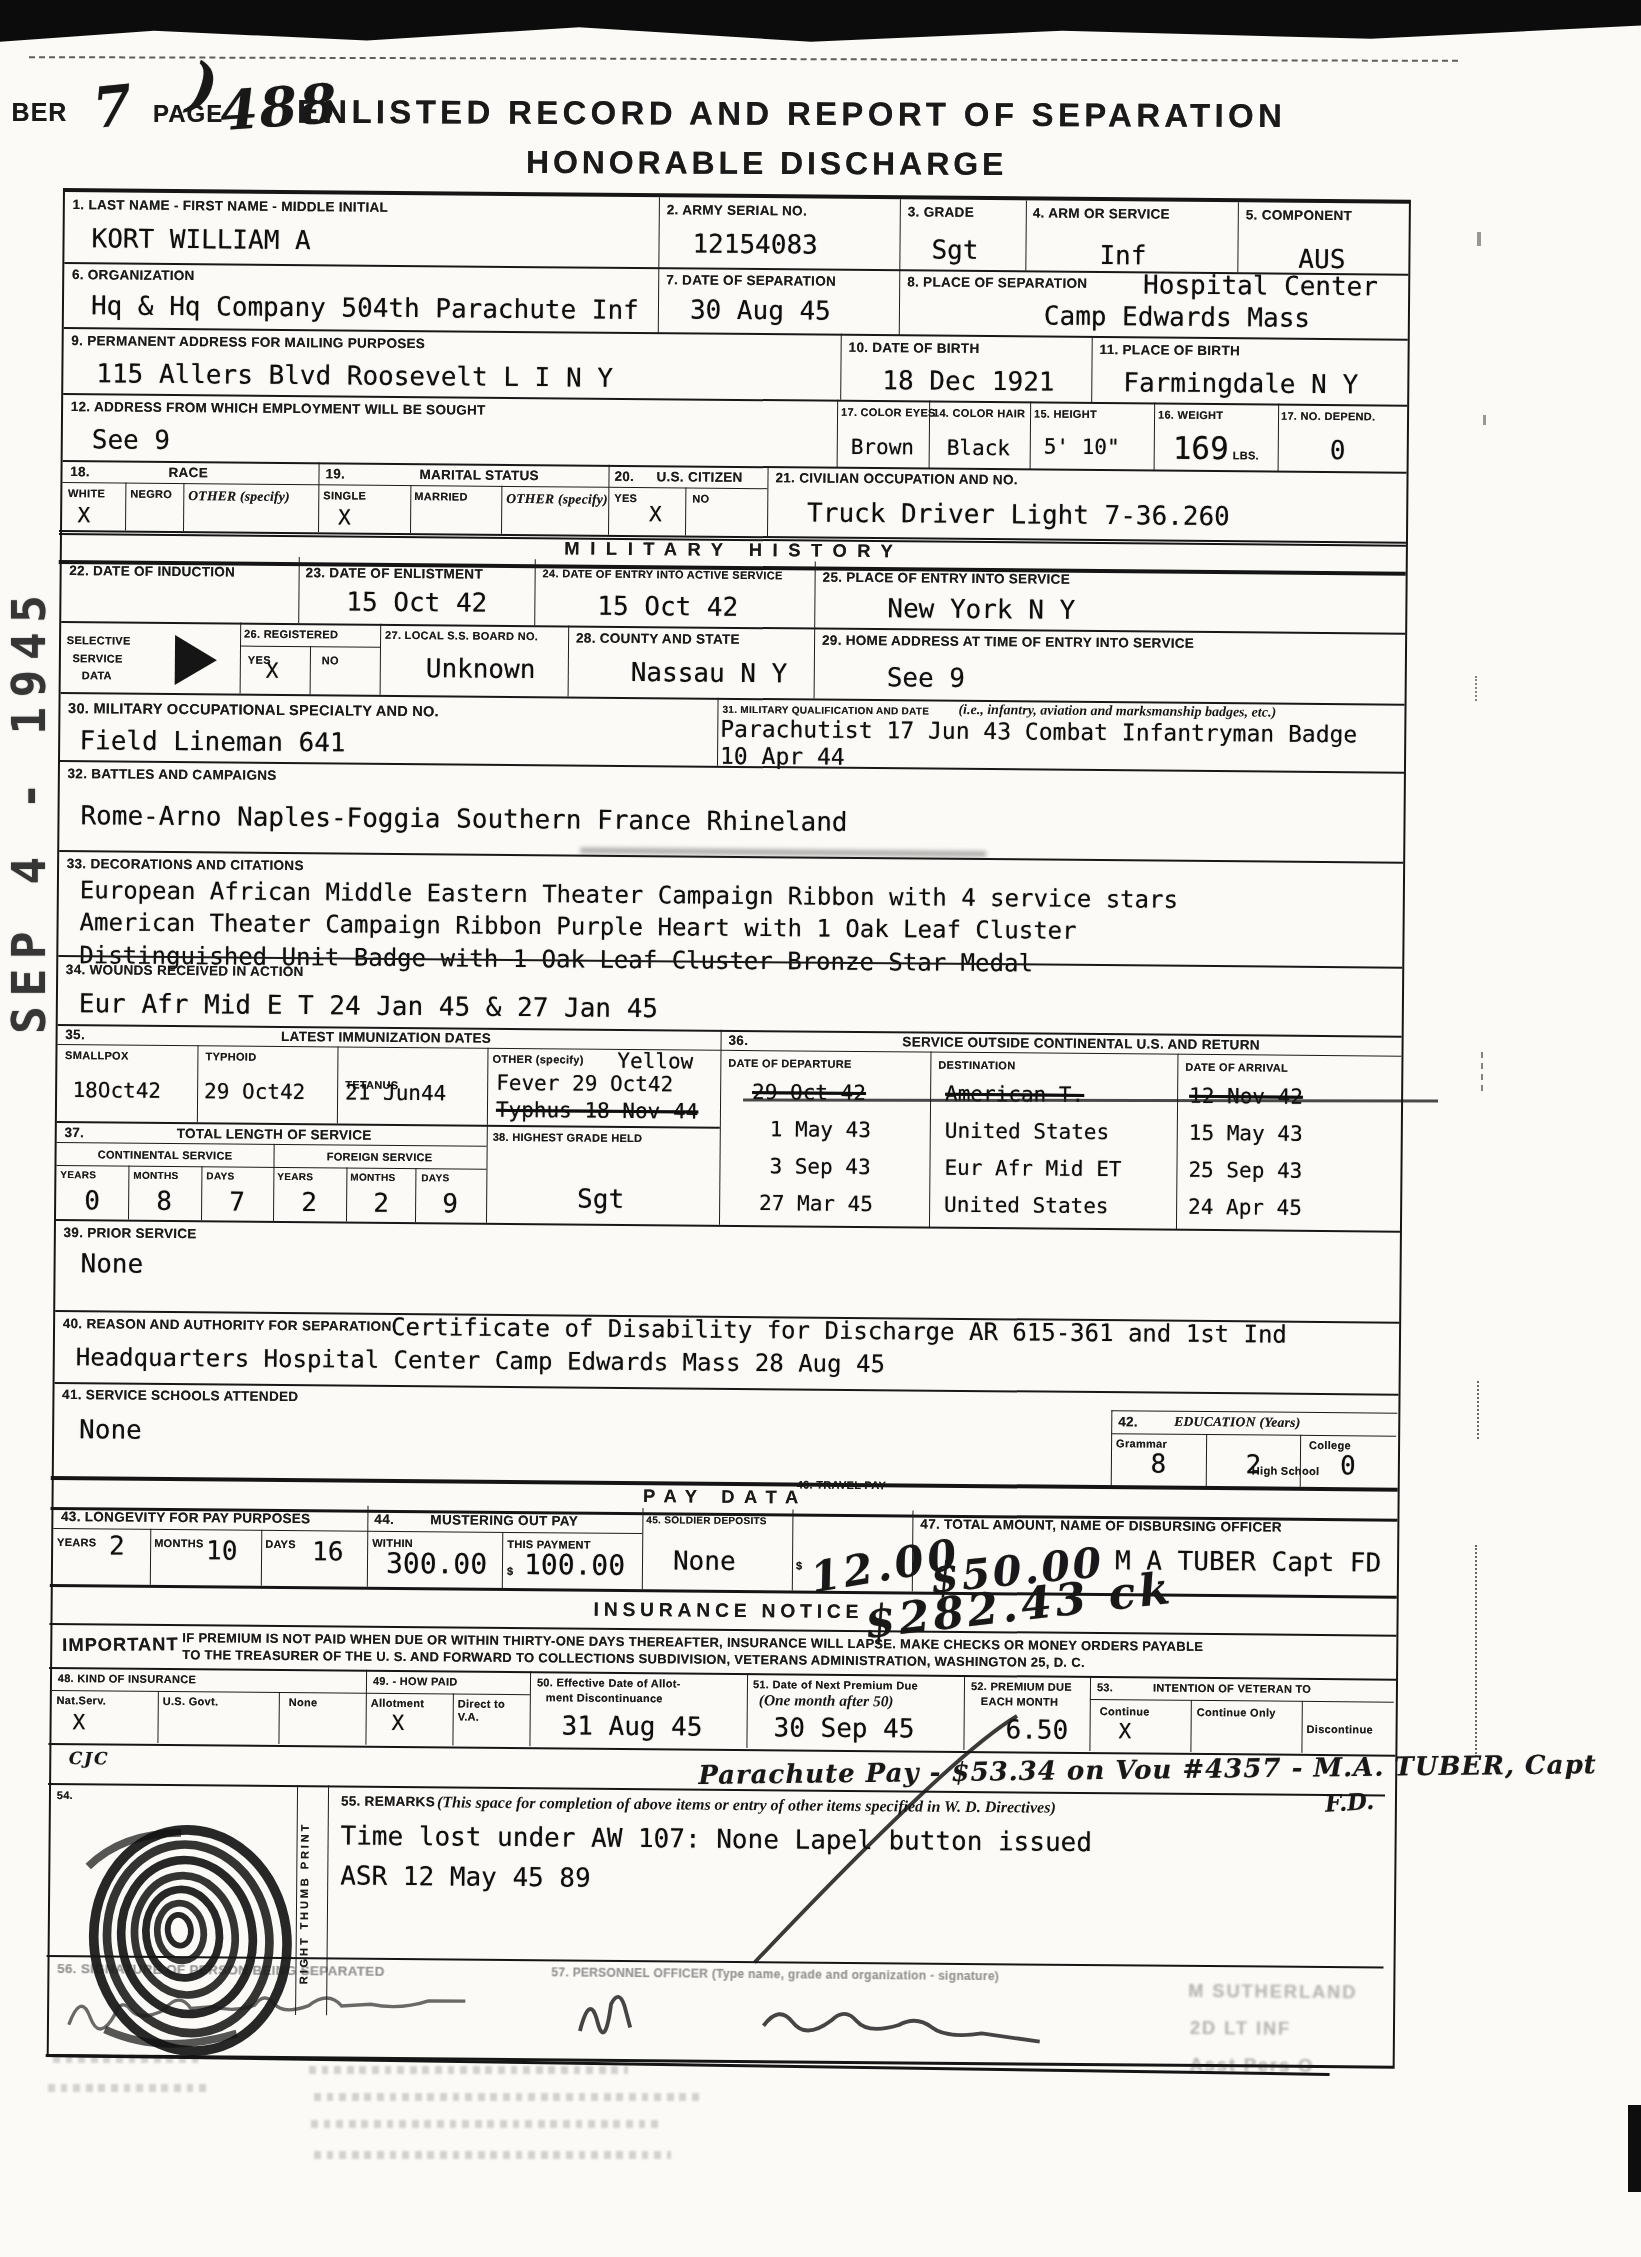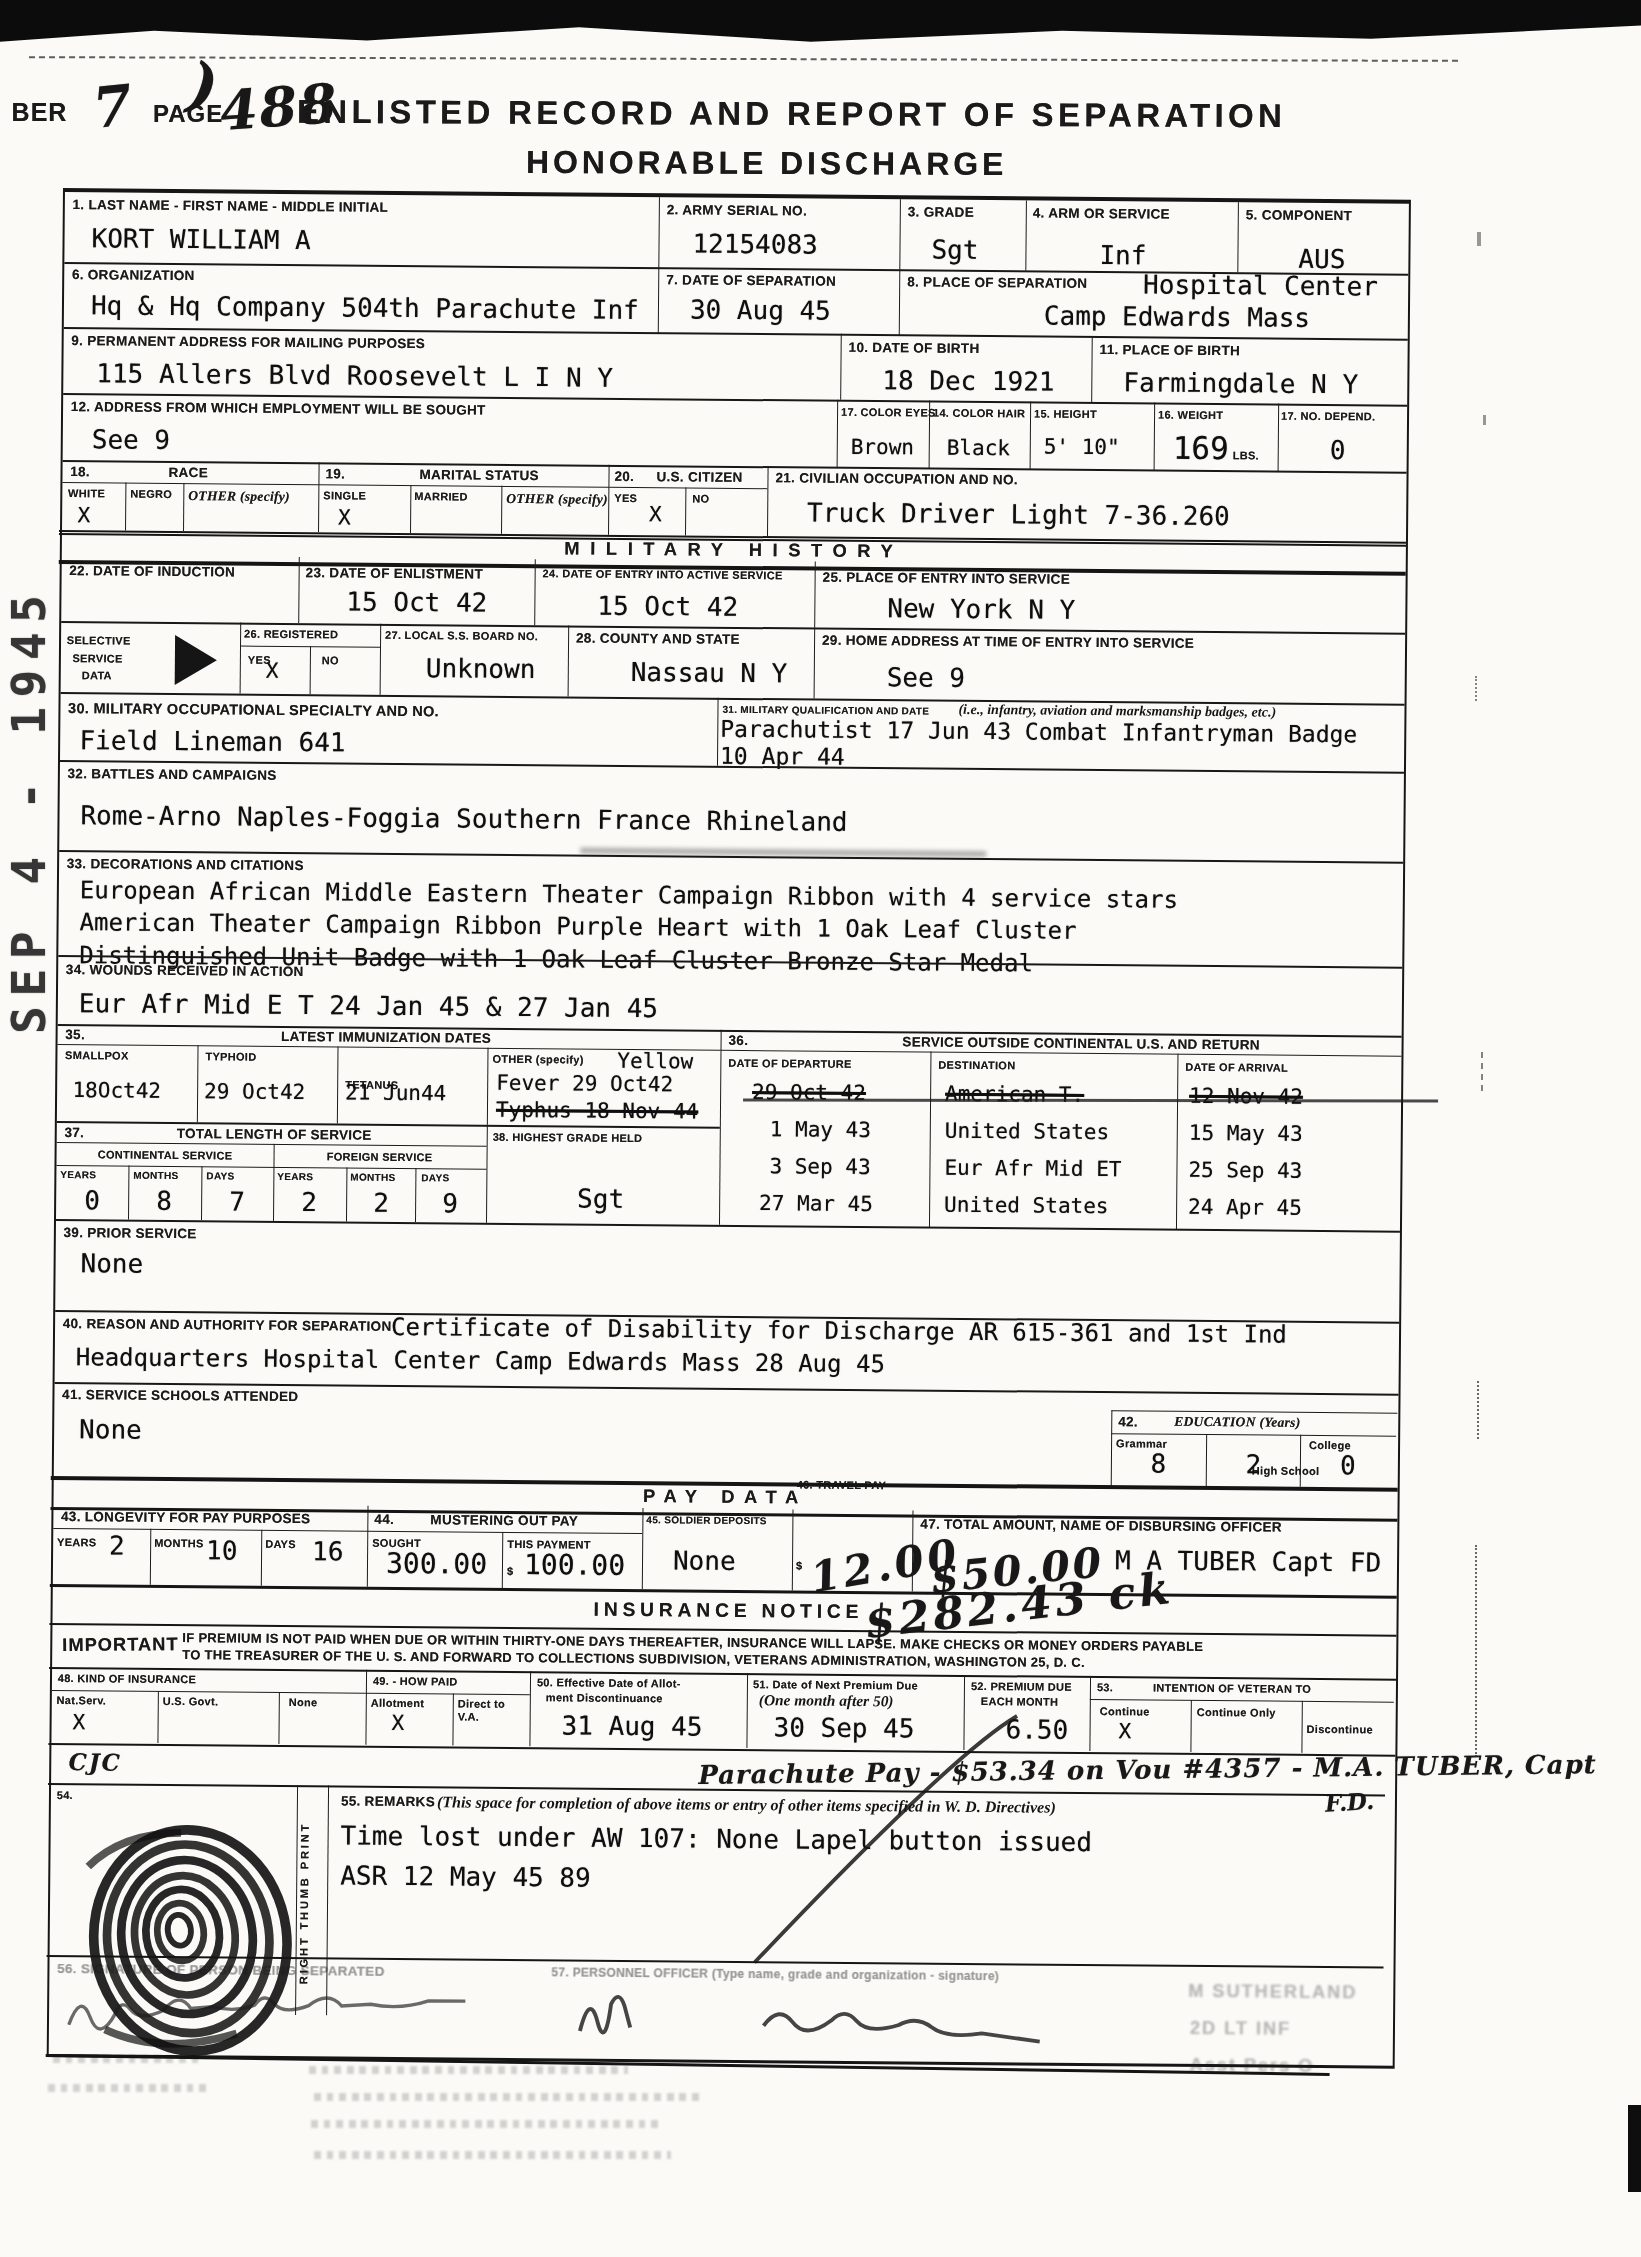--- a/index.html
+++ b/index.html
@@ -303,21 +303,21 @@
     <div class="cell" style="left:97px;top:1336px;height:56px;border-left-width:1px;"></div>
     <div class="abs lbl sm" style="left:101px;top:1344px;">MONTHS</div>
     <div class="abs val" style="left:153px;top:1342px;">10</div>
     <div class="cell" style="left:208px;top:1336px;height:56px;border-left-width:1px;"></div>
     <div class="abs lbl sm" style="left:212px;top:1344px;">DAYS</div>
     <div class="abs val" style="left:259px;top:1342px;">16</div>
     <div class="cell" style="left:314px;top:1311px;height:81px;"></div>
     <div class="abs lbl" style="left:321px;top:1317px;">44.</div>
     <div class="abs lbl" style="left:377px;top:1317px;">MUSTERING OUT PAY</div>
     <div class="abs" style="left:314px;top:1336px;width:275px;border-top:1.9px solid #1c1c1c;"></div>
-    <div class="abs lbl sm" style="left:319px;top:1342px;">SOUGHT</div>
+    <div class="abs lbl sm" style="left:319px;top:1342px;">WITHIN</div>
     <div class="abs val" style="left:333px;top:1352px;font-size:28px;">300.00</div>
     <div class="cell" style="left:449px;top:1336px;height:56px;border-left-width:1px;"></div>
     <div class="abs lbl sm" style="left:454px;top:1342px;">THIS PAYMENT</div>
     <div class="abs lbl sm" style="left:454px;top:1369px;">$</div>
     <div class="abs val" style="left:471px;top:1352px;font-size:28px;">100.00</div>
     <div class="cell" style="left:589px;top:1311px;height:81px;"></div>
     <div class="abs lbl sm" style="left:593px;top:1317px;font-size:10px;">45. SOLDIER DEPOSITS</div>
     <div class="abs val" style="left:620px;top:1348px;">None</div>
     <div class="cell" style="left:739px;top:1311px;height:81px;"></div>
     <div class="abs lbl sm" style="left:743px;top:1280px;">46. TRAVEL PAY</div>
@@ -370,21 +370,21 @@
     <div class="abs lbl sm" style="left:1101px;top:1480px;">INTENTION OF VETERAN TO</div>
     <div class="abs" style="left:1038px;top:1498px;width:304px;border-top:1.9px solid #1c1c1c;"></div>
     <div class="abs lbl sm" style="left:1048px;top:1504px;">Continue</div>
     <div class="abs val vsm" style="left:1067px;top:1518px;">X</div>
     <div class="cell" style="left:1139px;top:1498px;height:52px;border-left-width:1px;"></div>
     <div class="abs lbl sm" style="left:1145px;top:1504px;">Continue Only</div>
     <div class="cell" style="left:1250px;top:1498px;height:52px;border-left-width:1px;"></div>
     <div class="abs lbl sm" style="left:1255px;top:1504px;margin-top:16px;">Discontinue</div>
     <div class="abs" style="left:-2.9px;top:1551px;width:1347px;border-top:2.9px solid #151515;"></div>
 
-    <div class="abs hand" style="left:17.4px;top:1556px;font-size:23px;letter-spacing:1.9px;">CJC</div>
+    <div class="abs hand" style="left:17.4px;top:1556px;font-size:17px;letter-spacing:1.9px;">CJC</div>
     <div class="abs hand" style="left:647px;top:1553px;font-size:26px;transform:rotate(-1.2deg);letter-spacing:1px;">Parachute Pay - $53.34 on Vou #4357 - M.A. TUBER, Capt</div>
     <div class="abs hand" style="left:1274px;top:1585px;font-size:23px;transform:rotate(-4deg);">F.D.</div>
 
     <div class="abs" style="left:-2.9px;top:1591px;width:1337px;border-top:2.9px solid #151515;"></div>
     <div class="abs lbl sm" style="left:5.8px;top:1597px;">54.</div>
     <svg class="abs" width="222" height="241" style="left:29px;top:1622px;transform:rotate(-8deg);" viewBox="0 0 230 250">
       <g fill="none" stroke="#101010">
         <ellipse cx="115" cy="130" rx="100" ry="115" stroke-width="10" opacity=".9"></ellipse>
         <ellipse cx="113" cy="128" rx="84" ry="98" stroke-width="9" opacity=".85"></ellipse>
         <ellipse cx="112" cy="126" rx="68" ry="80" stroke-width="9" opacity=".9"></ellipse>

